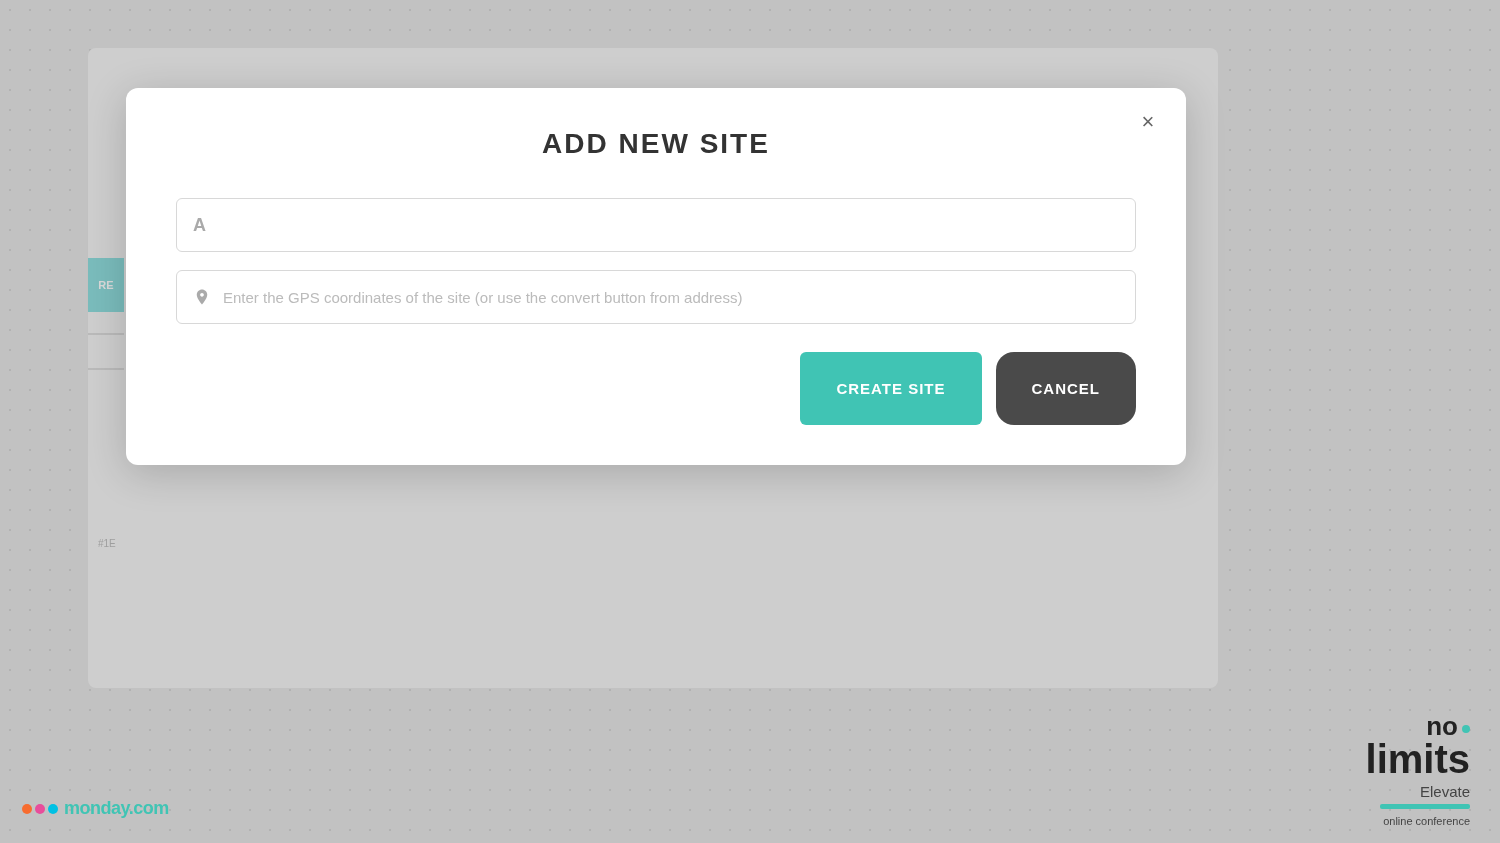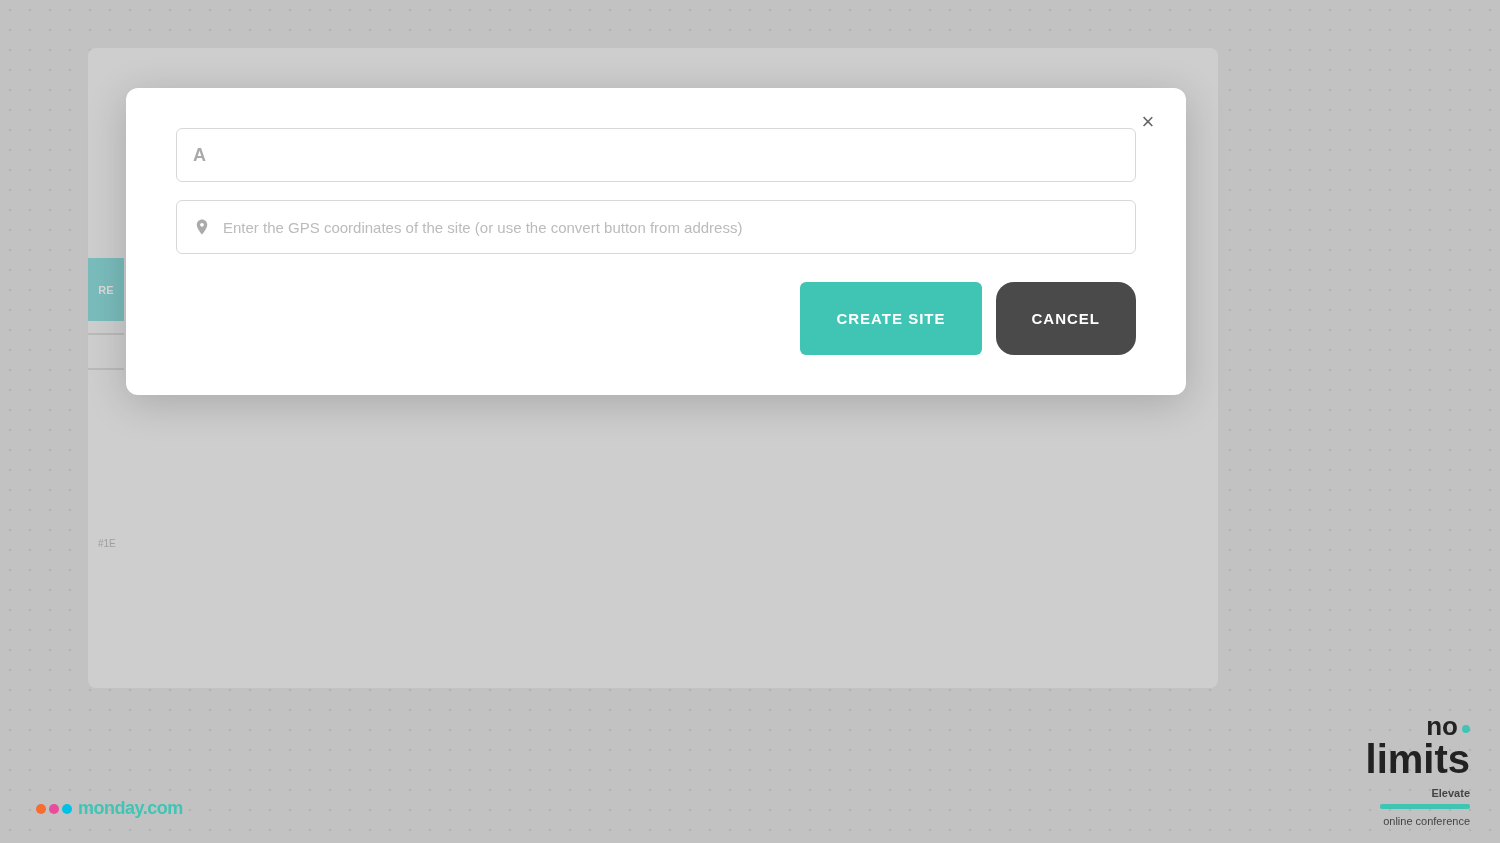--- a/index.html
+++ b/index.html
@@ -31,21 +31,21 @@
       position: relative;
       width: 100%;
       height: 100%;
     }
 
     .teal-sidebar-piece {
       position: absolute;
       top: 210px;
       left: 0;
       width: 36px;
-      height: 63px;
+      height: 54px;
       background: #40c4c4;
       display: flex;
       align-items: center;
       justify-content: center;
     }
 
     .teal-text {
       color: white;
       font-size: 11px;
       font-weight: bold;
@@ -203,21 +203,21 @@
       font-weight: 700;
       letter-spacing: 1px;
       cursor: pointer;
       text-transform: uppercase;
     }
 
     
     .monday-logo {
       position: absolute;
       bottom: 24px;
-      left: 36px;
+      left: 22px;
       display: flex;
       align-items: center;
       gap: 6px;
     }
 
     .monday-dots {
       display: flex;
       align-items: center;
       gap: 3px;
     }
@@ -279,23 +279,23 @@
       color: #222;
       line-height: 1;
       display: block;
     }
 
     .elevate-line {
       margin-top: 4px;
     }
 
     .elevate-text {
-      font-size: 11px;
+      font-size: 15px;
       color: #444;
-      font-weight: 700;
+      font-weight: 400;
     }
 
     .green-bar {
       width: 90px;
       height: 5px;
       background: #40c4b4;
       border-radius: 2px;
       margin: 3px 0 2px auto;
     }
 
@@ -338,20 +338,21 @@
 <div class="modal-overlay">
 
   <div class="modal">
 
     
     <button class="modal-close">
       <span>×</span>
     </button>
 
     
+    <h1 class="modal-title">ADD NEW SITE</h1>
 
     
     <div class="input-row">
       <div class="icon a-icon">A</div>
     </div>
 
     
 
     
 

